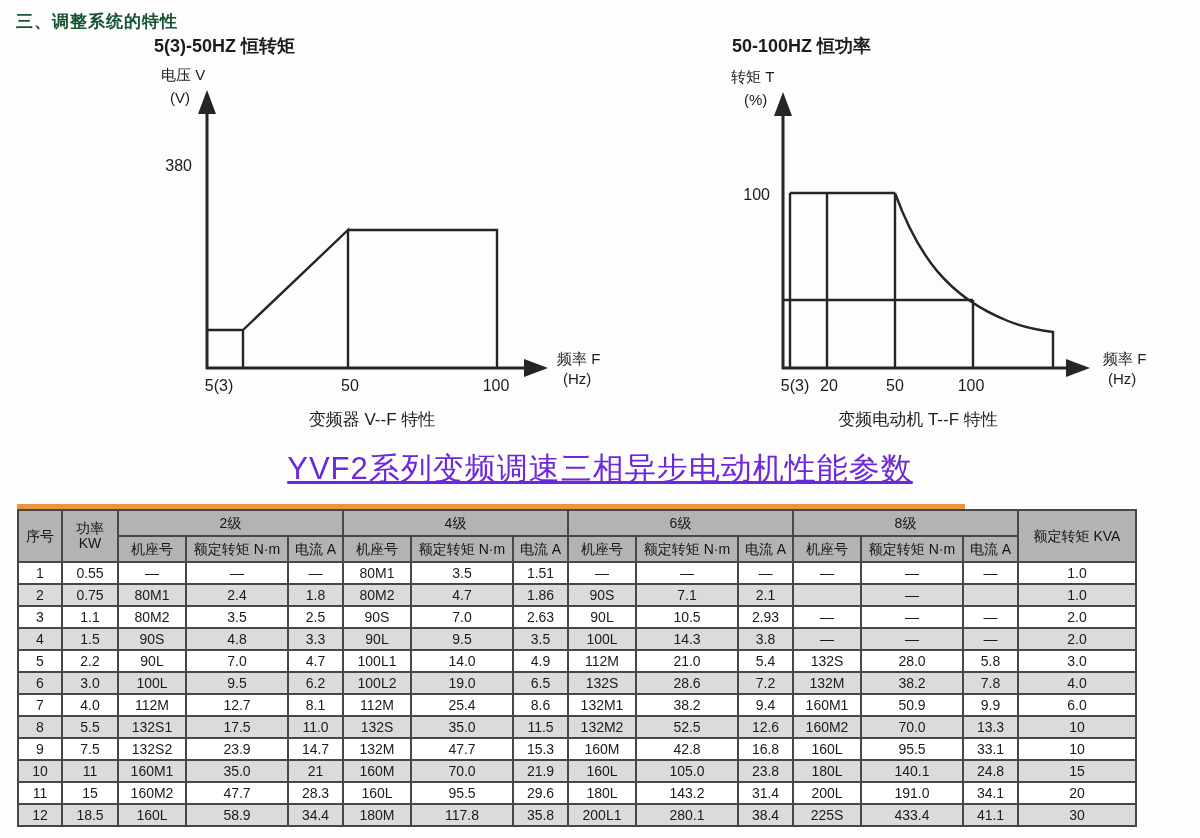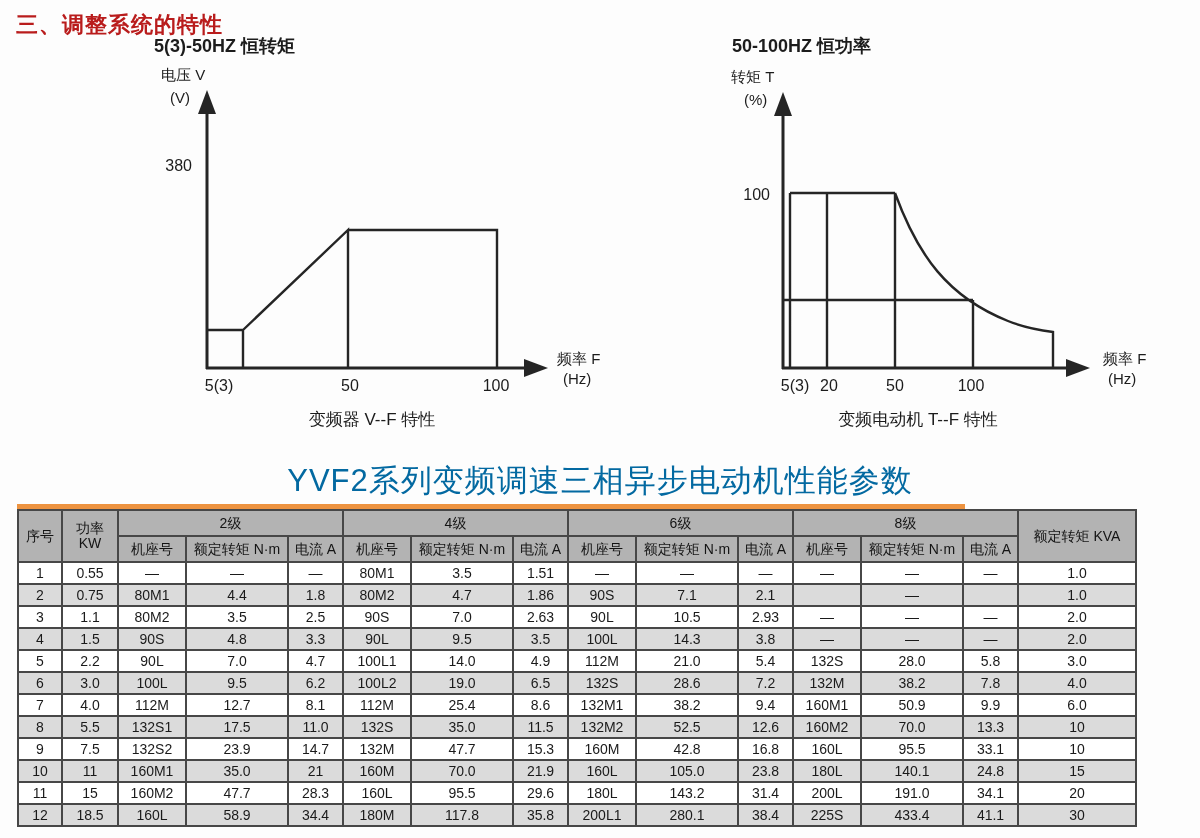--- a/index.html
+++ b/index.html
@@ -1,31 +1,31 @@
 <!DOCTYPE html>
 <html><head>
 <meta charset="utf-8">
 <style>
   html,body{margin:0;padding:0;}
   body{background:#ffffff;font-family:"Liberation Sans","DejaVu Sans",sans-serif;}
   .page{position:relative;width:1200px;height:838px;background:#fdfdfd;overflow:hidden;color:#1b1b1b;}
 
-  .doc-heading{position:absolute;top:10px;left:16px;font-size:22px;font-weight:bold;color:#b91c1c;letter-spacing:1px;}
+  .doc-heading{position:absolute;top:10px;left:16px;font-size:17px;font-weight:bold;color:#14532d;letter-spacing:1px;}
 
   .figure{position:absolute;top:0;left:0;}
   .figure text{fill:#1c1c1c;font-family:"Liberation Sans","DejaVu Sans",sans-serif;}
   .ax{stroke:#252525;stroke-width:3;fill:none;}
   .shape{stroke:#252525;stroke-width:2.4;fill:none;}
   .arrowhead{fill:#252525;stroke:none;}
   .t-title{font-size:18px;font-weight:600;}
   .t-axis{font-size:15px;}
   .t-tick{font-size:16px;}
   .t-caption{font-size:17px;}
 
-  .table-title{position:absolute;top:460px;left:0;width:100%;text-align:center;font-size:31px;color:#0369a1;letter-spacing:1px;font-weight:500;}
+  .table-title{position:absolute;top:448px;left:0;width:100%;text-align:center;font-size:31px;color:#6d28d9;letter-spacing:1px;font-weight:500;text-decoration:underline;}
 
   .table-wrap{position:absolute;top:504px;left:17px;width:948px;border-top:5px solid var(--accent);border-right:5px solid var(--accent);box-sizing:border-box;}
   table.perf{border-collapse:collapse;table-layout:fixed;width:100%;}
   table.perf th, table.perf td{border:2px solid #474747;text-align:center;vertical-align:middle;padding:0 2px;overflow:hidden;white-space:nowrap;}
   table.perf th{background:#b3b3b3;font-size:14px;font-weight:normal;color:#141414;height:24px;line-height:1.05;}
   table.perf td{font-size:14px;height:20px;color:#1a1a1a;background:#ffffff;}
   table.perf tr.striped td{background:#dbdbdb;}
 </style>
 </head>
 <body>
@@ -150,21 +150,21 @@
             <td>—</td>
             <td>—</td>
             <td>—</td>
             <td>—</td>
             <td>1.0</td>
           </tr>
           <tr class="striped">
             <td>2</td>
             <td>0.75</td>
             <td>80M1</td>
-            <td>4.4</td>
+            <td>2.4</td>
             <td>1.8</td>
             <td>80M2</td>
             <td>4.7</td>
             <td>1.86</td>
             <td>90S</td>
             <td>7.1</td>
             <td>2.1</td>
             <td></td>
             <td>—</td>
             <td></td>

